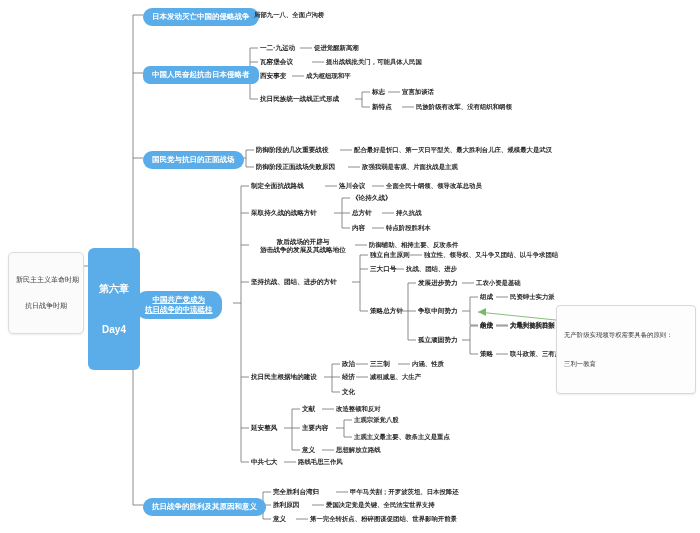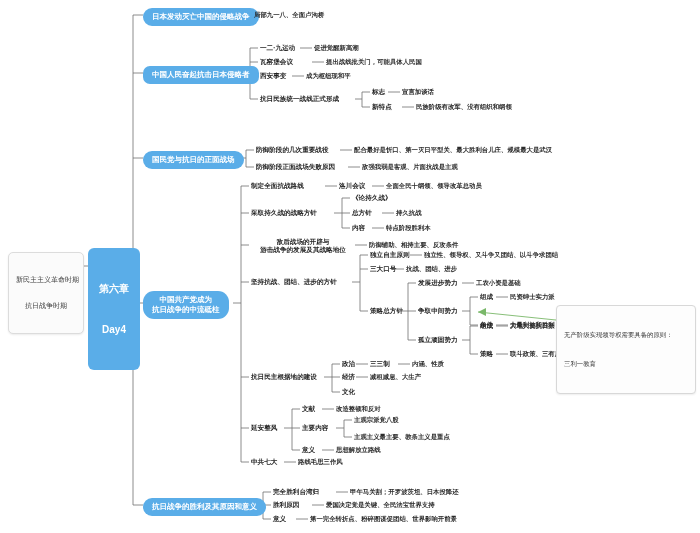--- a/index.html
+++ b/index.html
@@ -200,21 +200,21 @@
   <div class="node leaf" style="left:402px;top:88px;">宣言加谈话</div>
   <div class="node sub" style="left:372px;top:103px;">新特点</div>
   <div class="node leaf" style="left:416px;top:103px;">民族阶级有改军、没有组织和纲领</div>
 
   <div class="node branch" style="left:143px;top:151px;">国民党与抗日的正面战场</div>
   <div class="node sub" style="left:256px;top:146px;">防御阶段的几次重要战役</div>
   <div class="node leaf" style="left:354px;top:146px;">配合最好是忻口、第一灭日平型关、最大胜利台儿庄、规模最大是武汉</div>
   <div class="node sub" style="left:256px;top:163px;">防御阶段正面战场失败原因</div>
   <div class="node leaf" style="left:362px;top:163px;">敌强我弱是客观、片面抗战是主观</div>
 
-  <div class="node branch" style="left:143px;top:291px;">中国共产党成为
+  <div class="node branch" style="left:136px;top:291px;text-decoration:underline;">中国共产党成为
 抗日战争的中流砥柱</div>
 
   <div class="node sub" style="left:251px;top:182px;">制定全面抗战路线</div>
   <div class="node sub" style="left:339px;top:182px;">洛川会议</div>
   <div class="node leaf" style="left:386px;top:182px;">全面全民十纲领、领导改革总动员</div>
 
   <div class="node sub" style="left:251px;top:209px;">采取持久战的战略方针</div>
   <div class="node sub" style="left:352px;top:194px;">《论持久战》</div>
   <div class="node sub" style="left:352px;top:209px;">总方针</div>
   <div class="node leaf" style="left:396px;top:209px;">持久抗战</div>

